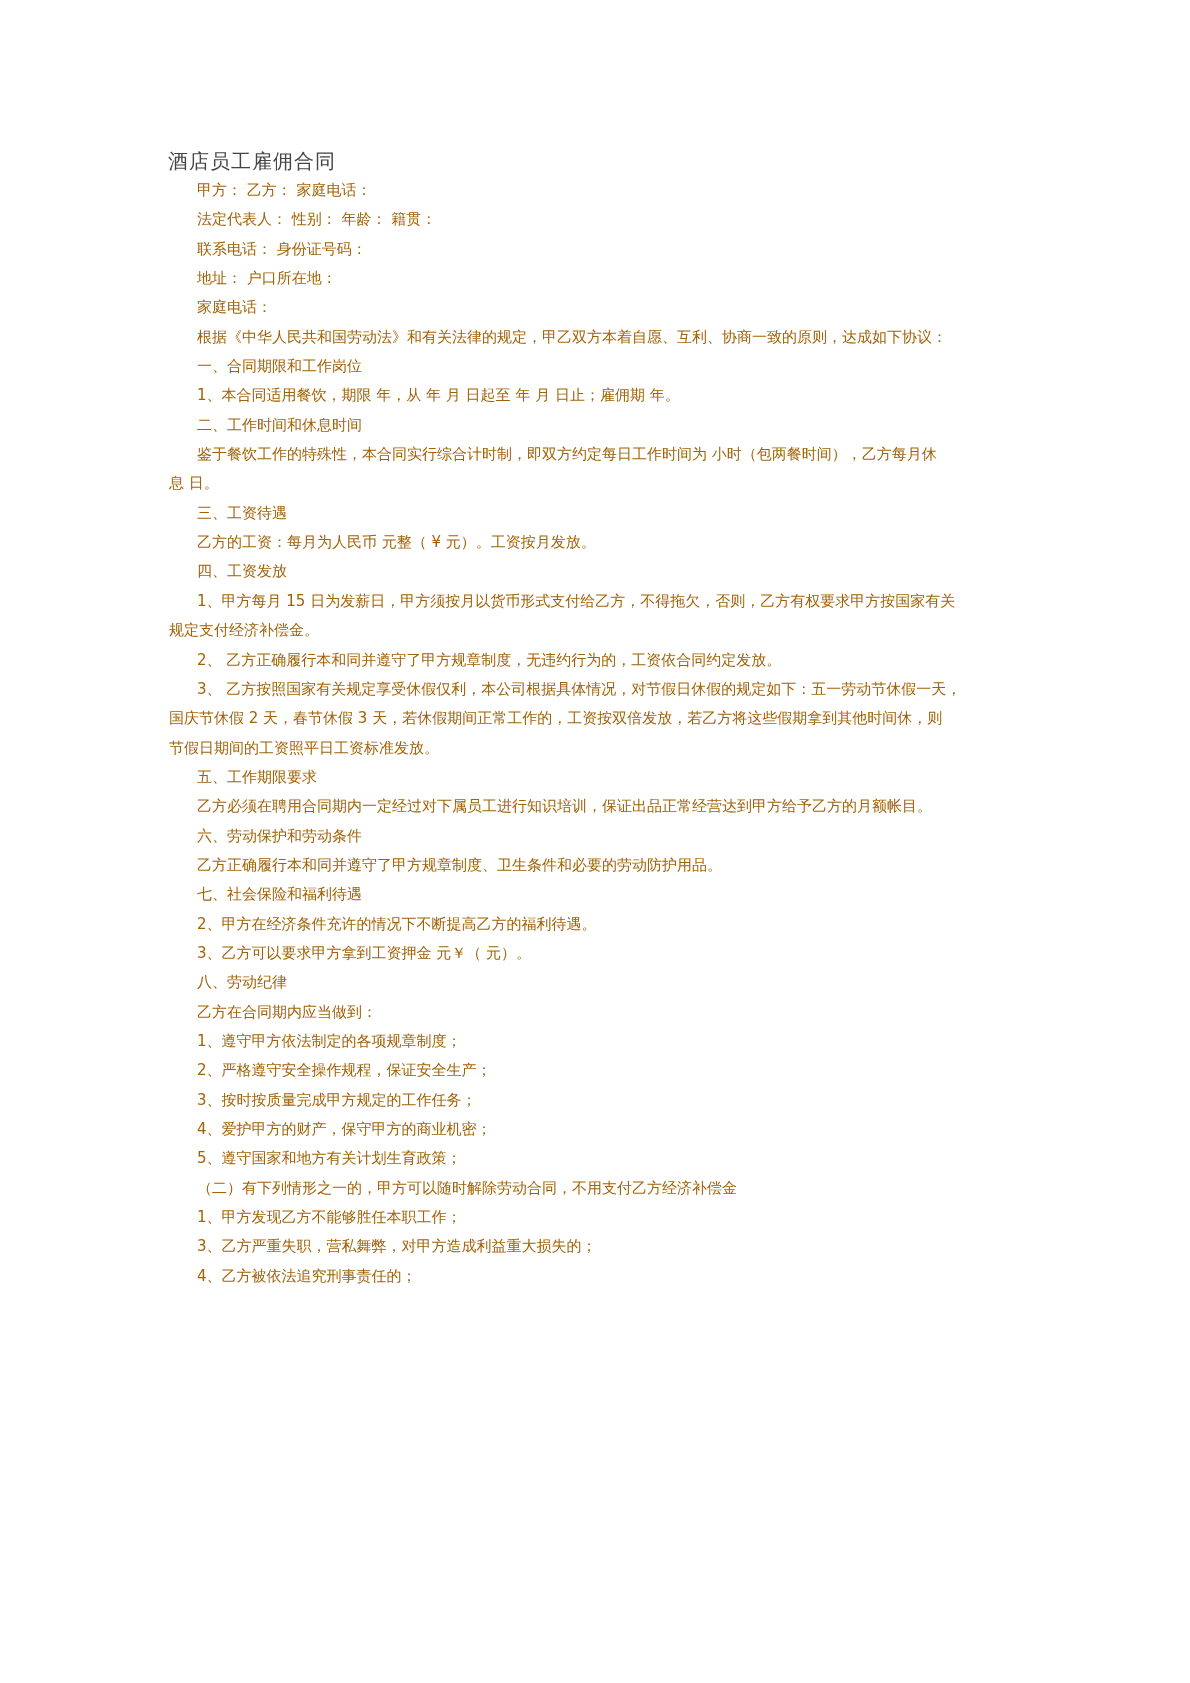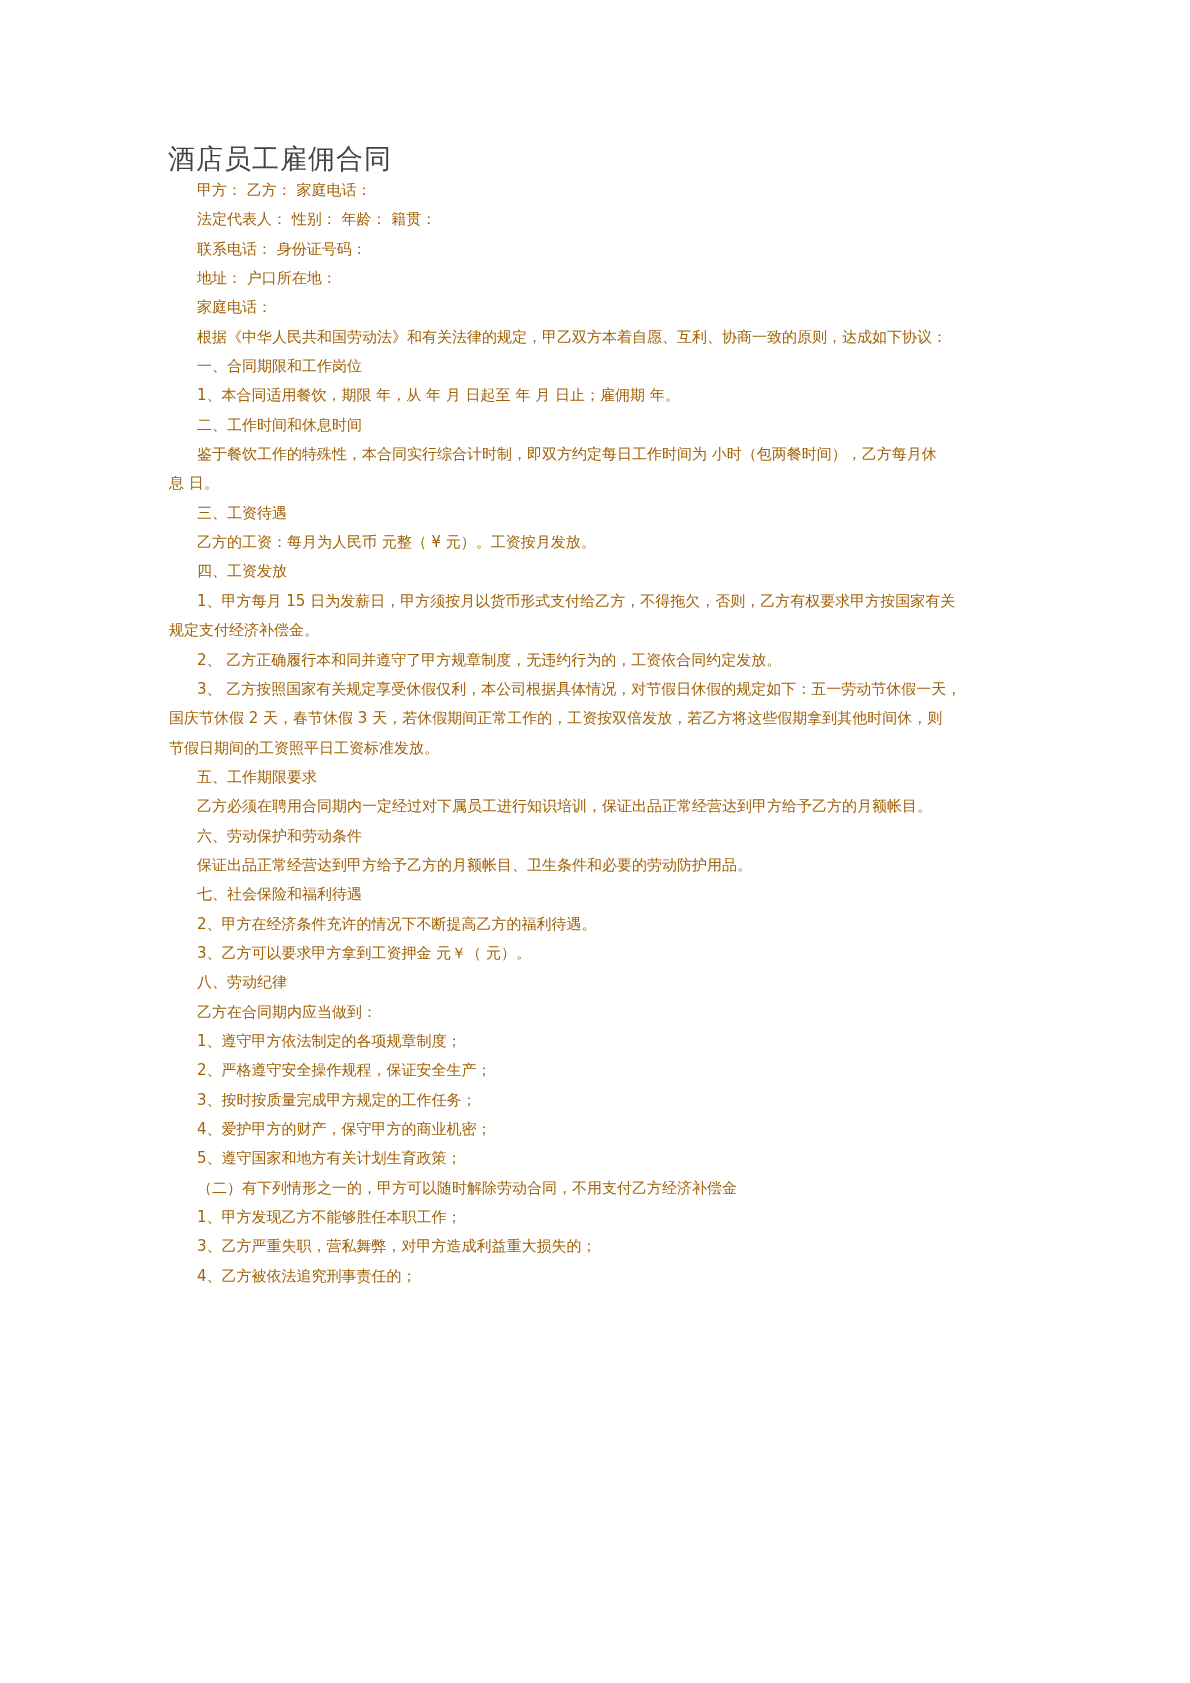--- a/index.html
+++ b/index.html
@@ -1,21 +1,21 @@
 <!DOCTYPE html>
 <html><head>
 <meta charset="utf-8">
 <style>
   html, body { margin: 0; padding: 0; background: #ffffff; }
   body { width: 1190px; height: 1683px; position: relative; overflow: hidden; }
   .page { position: absolute; left: 0; top: 0; width: 1190px; height: 1683px; background: #fff; }
   .title {
     position: absolute; left: 168px; top: 147px;
-    font-family: Liberation Mono, monospace;
-    font-size: 27px; color: #444; letter-spacing: 1px; line-height: 28px;
+    font-family: Liberation Sans, sans-serif;
+    font-size: 20px; color: #444; letter-spacing: 1px; line-height: 28px;
     white-space: nowrap;
   }
   .body {
     position: absolute; left: 169px; top: 176px; width: 860px;
     font-family: "DejaVu Sans", "Liberation Sans", sans-serif;
     font-size: 15px; color: #a16207;
   }
   .line {
     height: 29.35px; line-height: 29.35px; white-space: nowrap;
   }
@@ -44,21 +44,21 @@
       <div class="line indent">四、工资发放</div>
       <div class="line indent">1、甲方每月 15 日为发薪日，甲方须按月以货币形式支付给乙方，不得拖欠，否则，乙方有权要求甲方按国家有关</div>
       <div class="line flush">规定支付经济补偿金。</div>
       <div class="line indent">2、 乙方正确履行本和同并遵守了甲方规章制度，无违约行为的，工资依合同约定发放。</div>
       <div class="line indent">3、 乙方按照国家有关规定享受休假仅利，本公司根据具体情况，对节假日休假的规定如下：五一劳动节休假一天，</div>
       <div class="line flush">国庆节休假 2 天，春节休假 3 天，若休假期间正常工作的，工资按双倍发放，若乙方将这些假期拿到其他时间休，则</div>
       <div class="line flush">节假日期间的工资照平日工资标准发放。</div>
       <div class="line indent">五、工作期限要求</div>
       <div class="line indent">乙方必须在聘用合同期内一定经过对下属员工进行知识培训，保证出品正常经营达到甲方给予乙方的月额帐目。</div>
       <div class="line indent">六、劳动保护和劳动条件</div>
-      <div class="line indent">保证出品正常经营达到甲方给予乙方的月额帐目、卫生条件和必要的劳动防护用品。</div>
+      <div class="line indent">乙方正确履行本和同并遵守了甲方规章制度、卫生条件和必要的劳动防护用品。</div>
       <div class="line indent">七、社会保险和福利待遇</div>
       <div class="line indent">2、甲方在经济条件充许的情况下不断提高乙方的福利待遇。</div>
       <div class="line indent">3、乙方可以要求甲方拿到工资押金 元￥（  元）。</div>
       <div class="line indent">八、劳动纪律</div>
       <div class="line indent">乙方在合同期内应当做到：</div>
       <div class="line indent">1、遵守甲方依法制定的各项规章制度；</div>
       <div class="line indent">2、严格遵守安全操作规程，保证安全生产；</div>
       <div class="line indent">3、按时按质量完成甲方规定的工作任务；</div>
       <div class="line indent">4、爱护甲方的财产，保守甲方的商业机密；</div>
       <div class="line indent">5、遵守国家和地方有关计划生育政策；</div>

